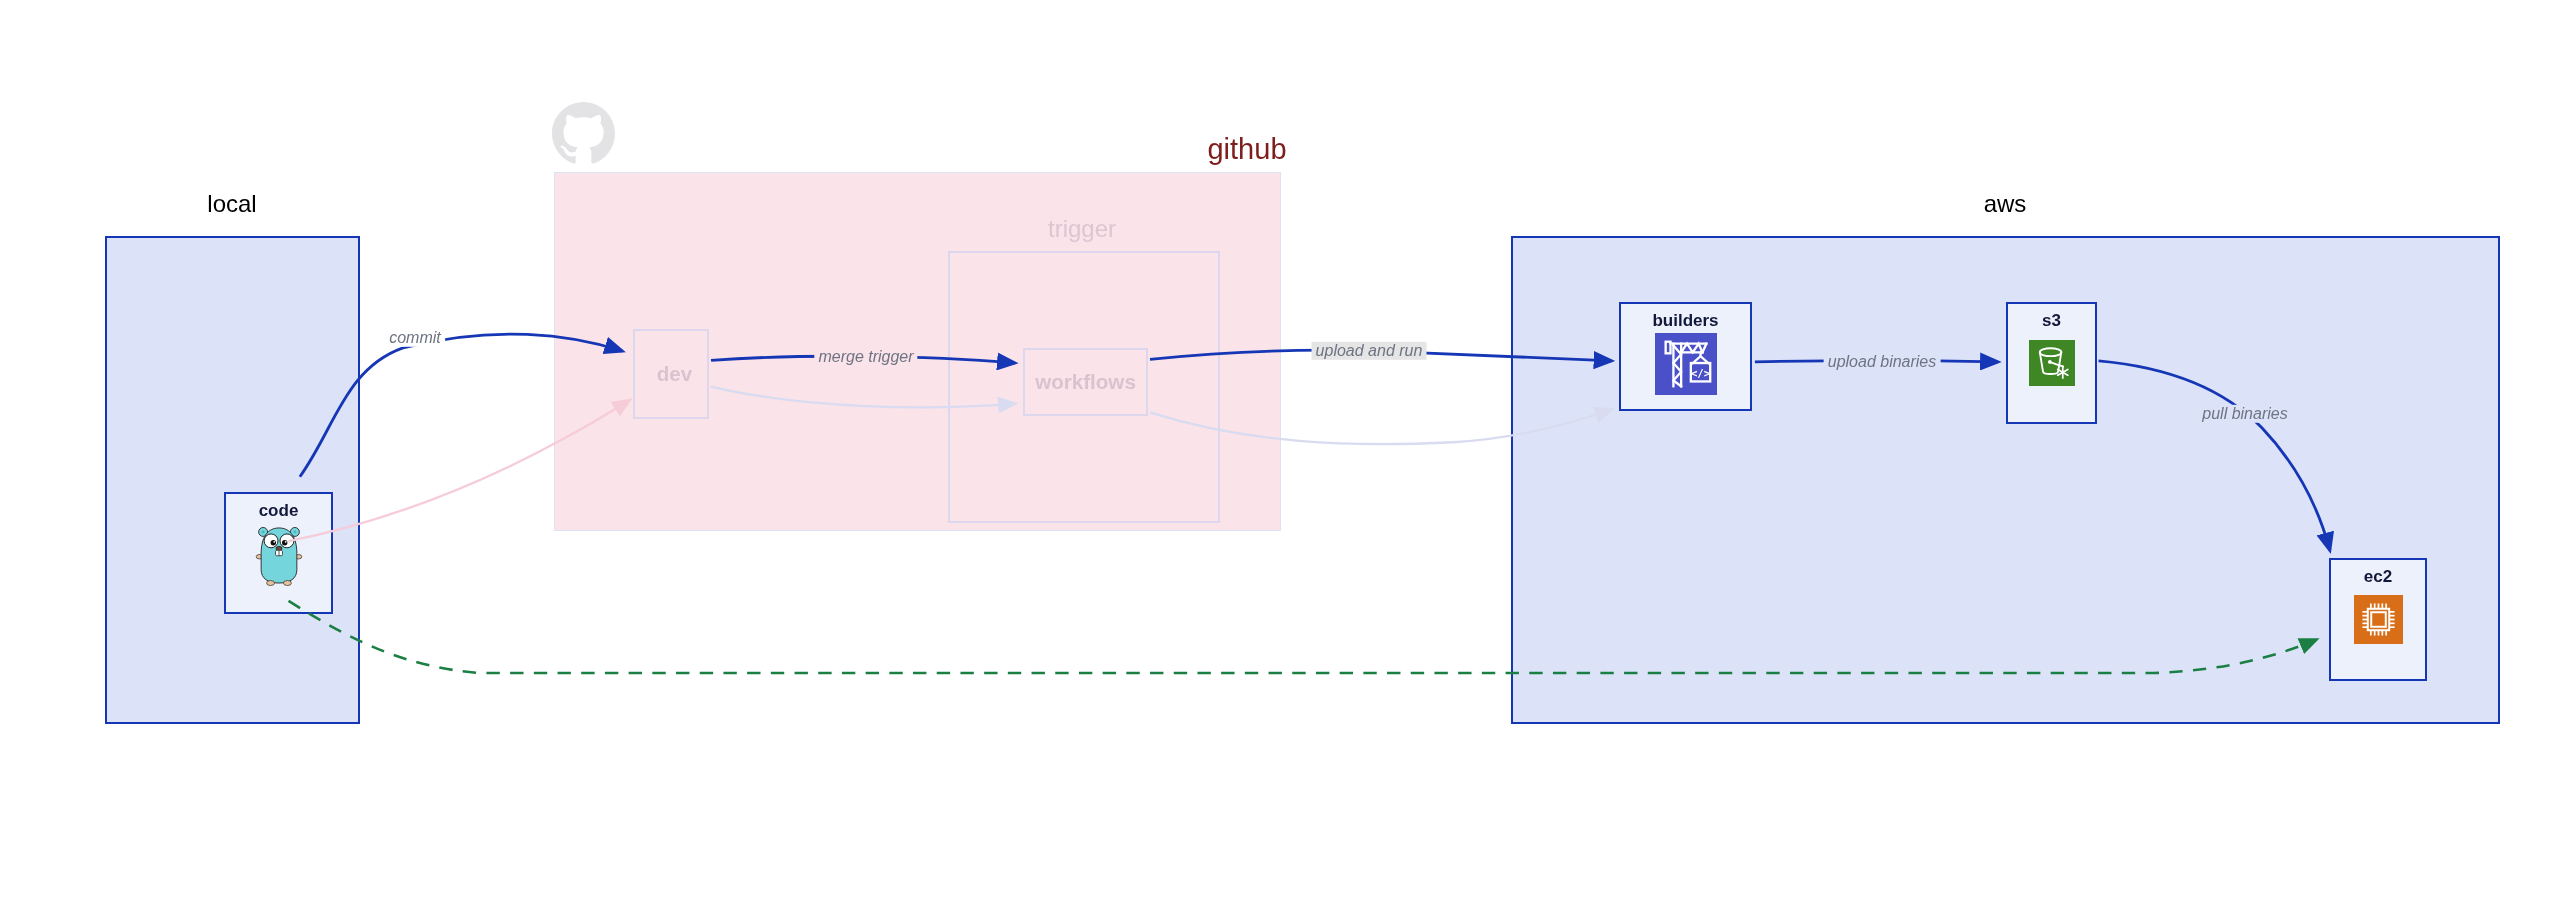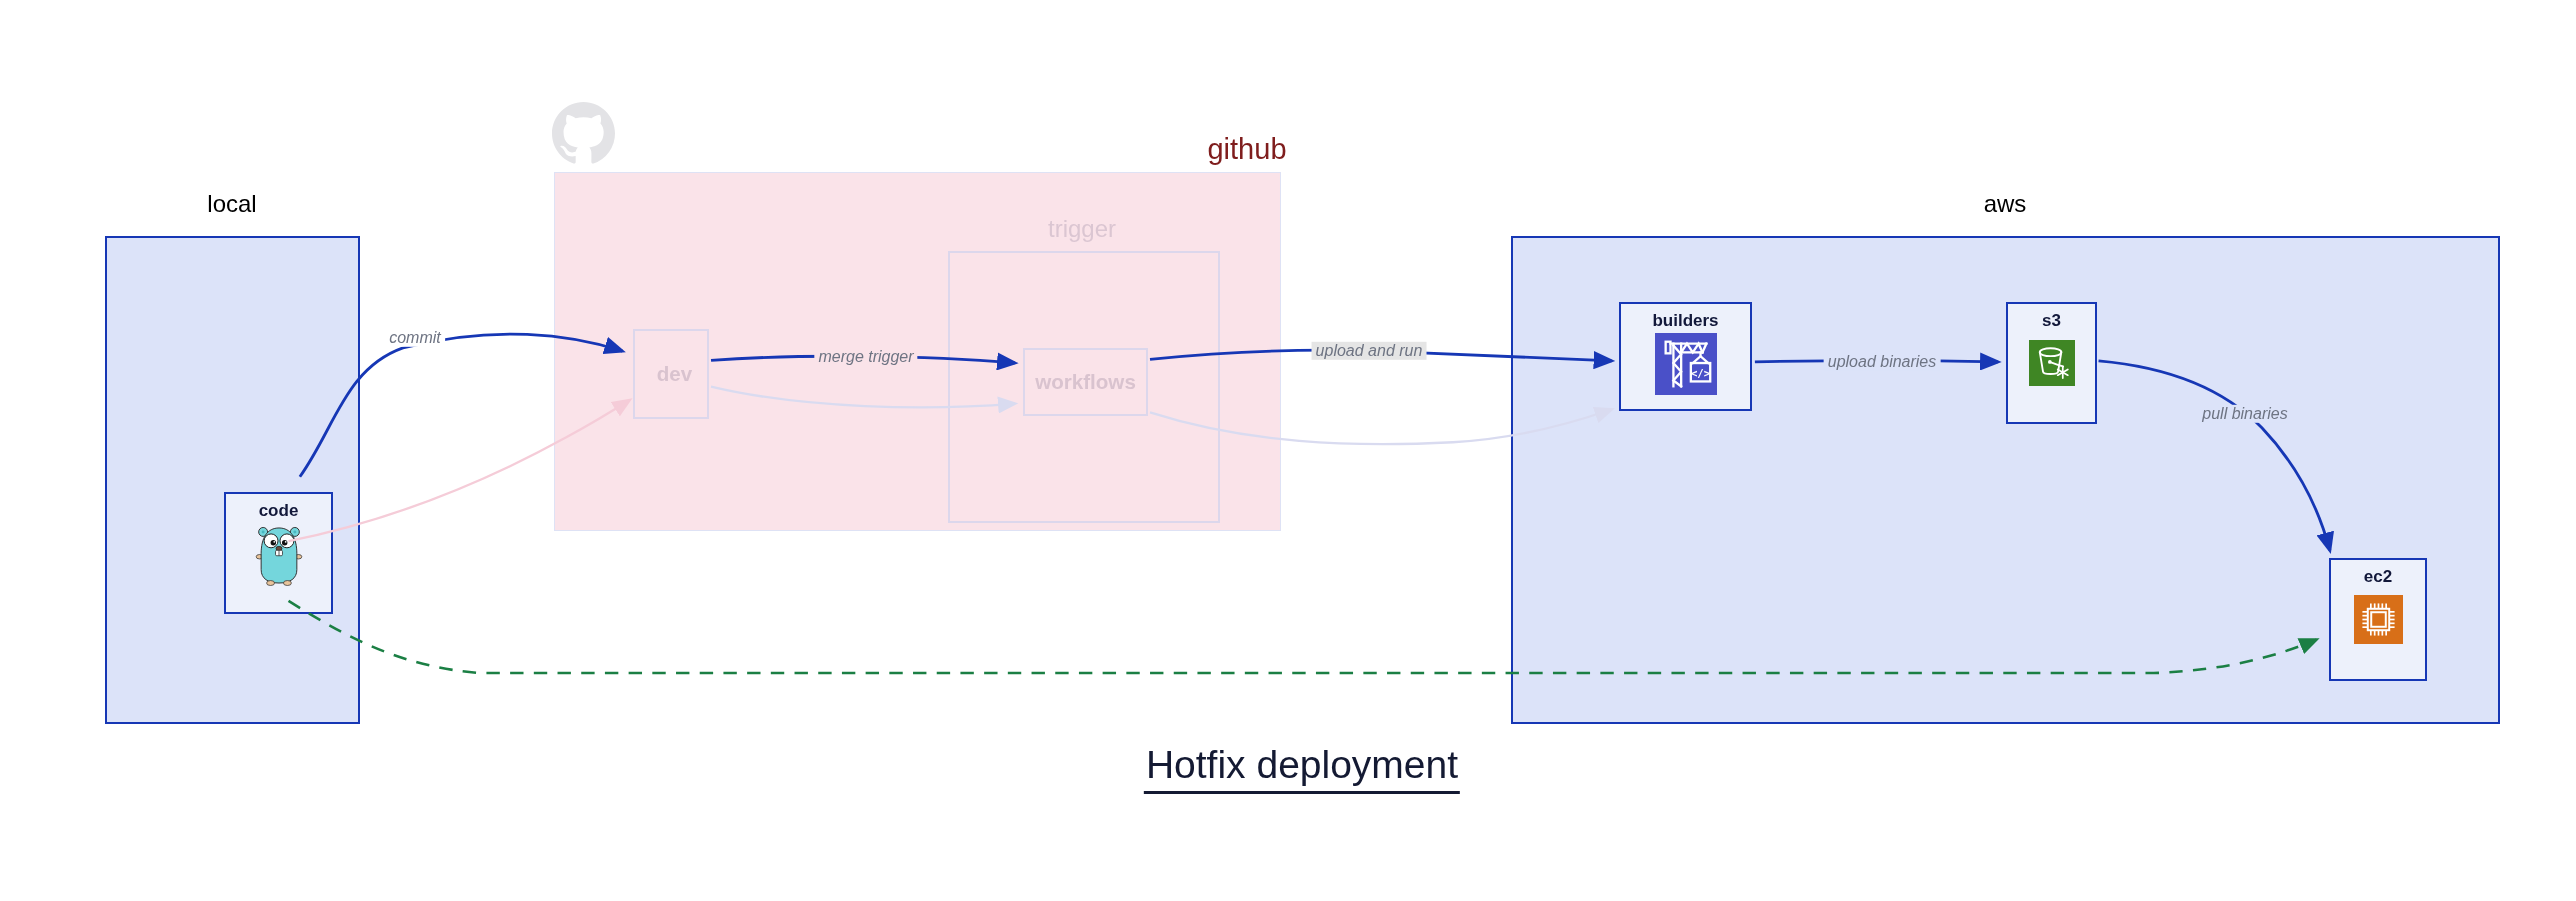--- a/index.html
+++ b/index.html
@@ -190,16 +190,15 @@
     <path d="M 4073 700 C 4220 713 4320 758 4390 830 C 4462 906 4500 985 4522 1068" fill="none" stroke="#1637b5" stroke-width="5.5" marker-end="url(#arr-blue)"></path>
     <path d="M 560 1166 C 690 1248 790 1294 930 1306 L 4180 1306 C 4320 1301 4420 1273 4496 1241" fill="none" stroke="#1b7f44" stroke-width="5" stroke-dasharray="26 20" marker-end="url(#arr-green)"></path>
   </svg>
 
   <div class="edge-label" style="left:415px;top:338px;background:#ffffff;">commit</div>
   <div class="edge-label" style="left:866px;top:357px;background:#fae3e9;">merge trigger</div>
   <div class="edge-label" style="left:1369px;top:351px;background:#e5e5e5;">upload and run</div>
   <div class="edge-label" style="left:1882px;top:362px;background:#dce3f9;">upload binaries</div>
   <div class="edge-label" style="left:2245px;top:414px;background:#dce3f9;">pull binaries</div>
 
-  <div class="main-title" style="left:1302px;top:743px;">Hotfix deployment</div>
 
 </div>
 
 
 </body></html>

